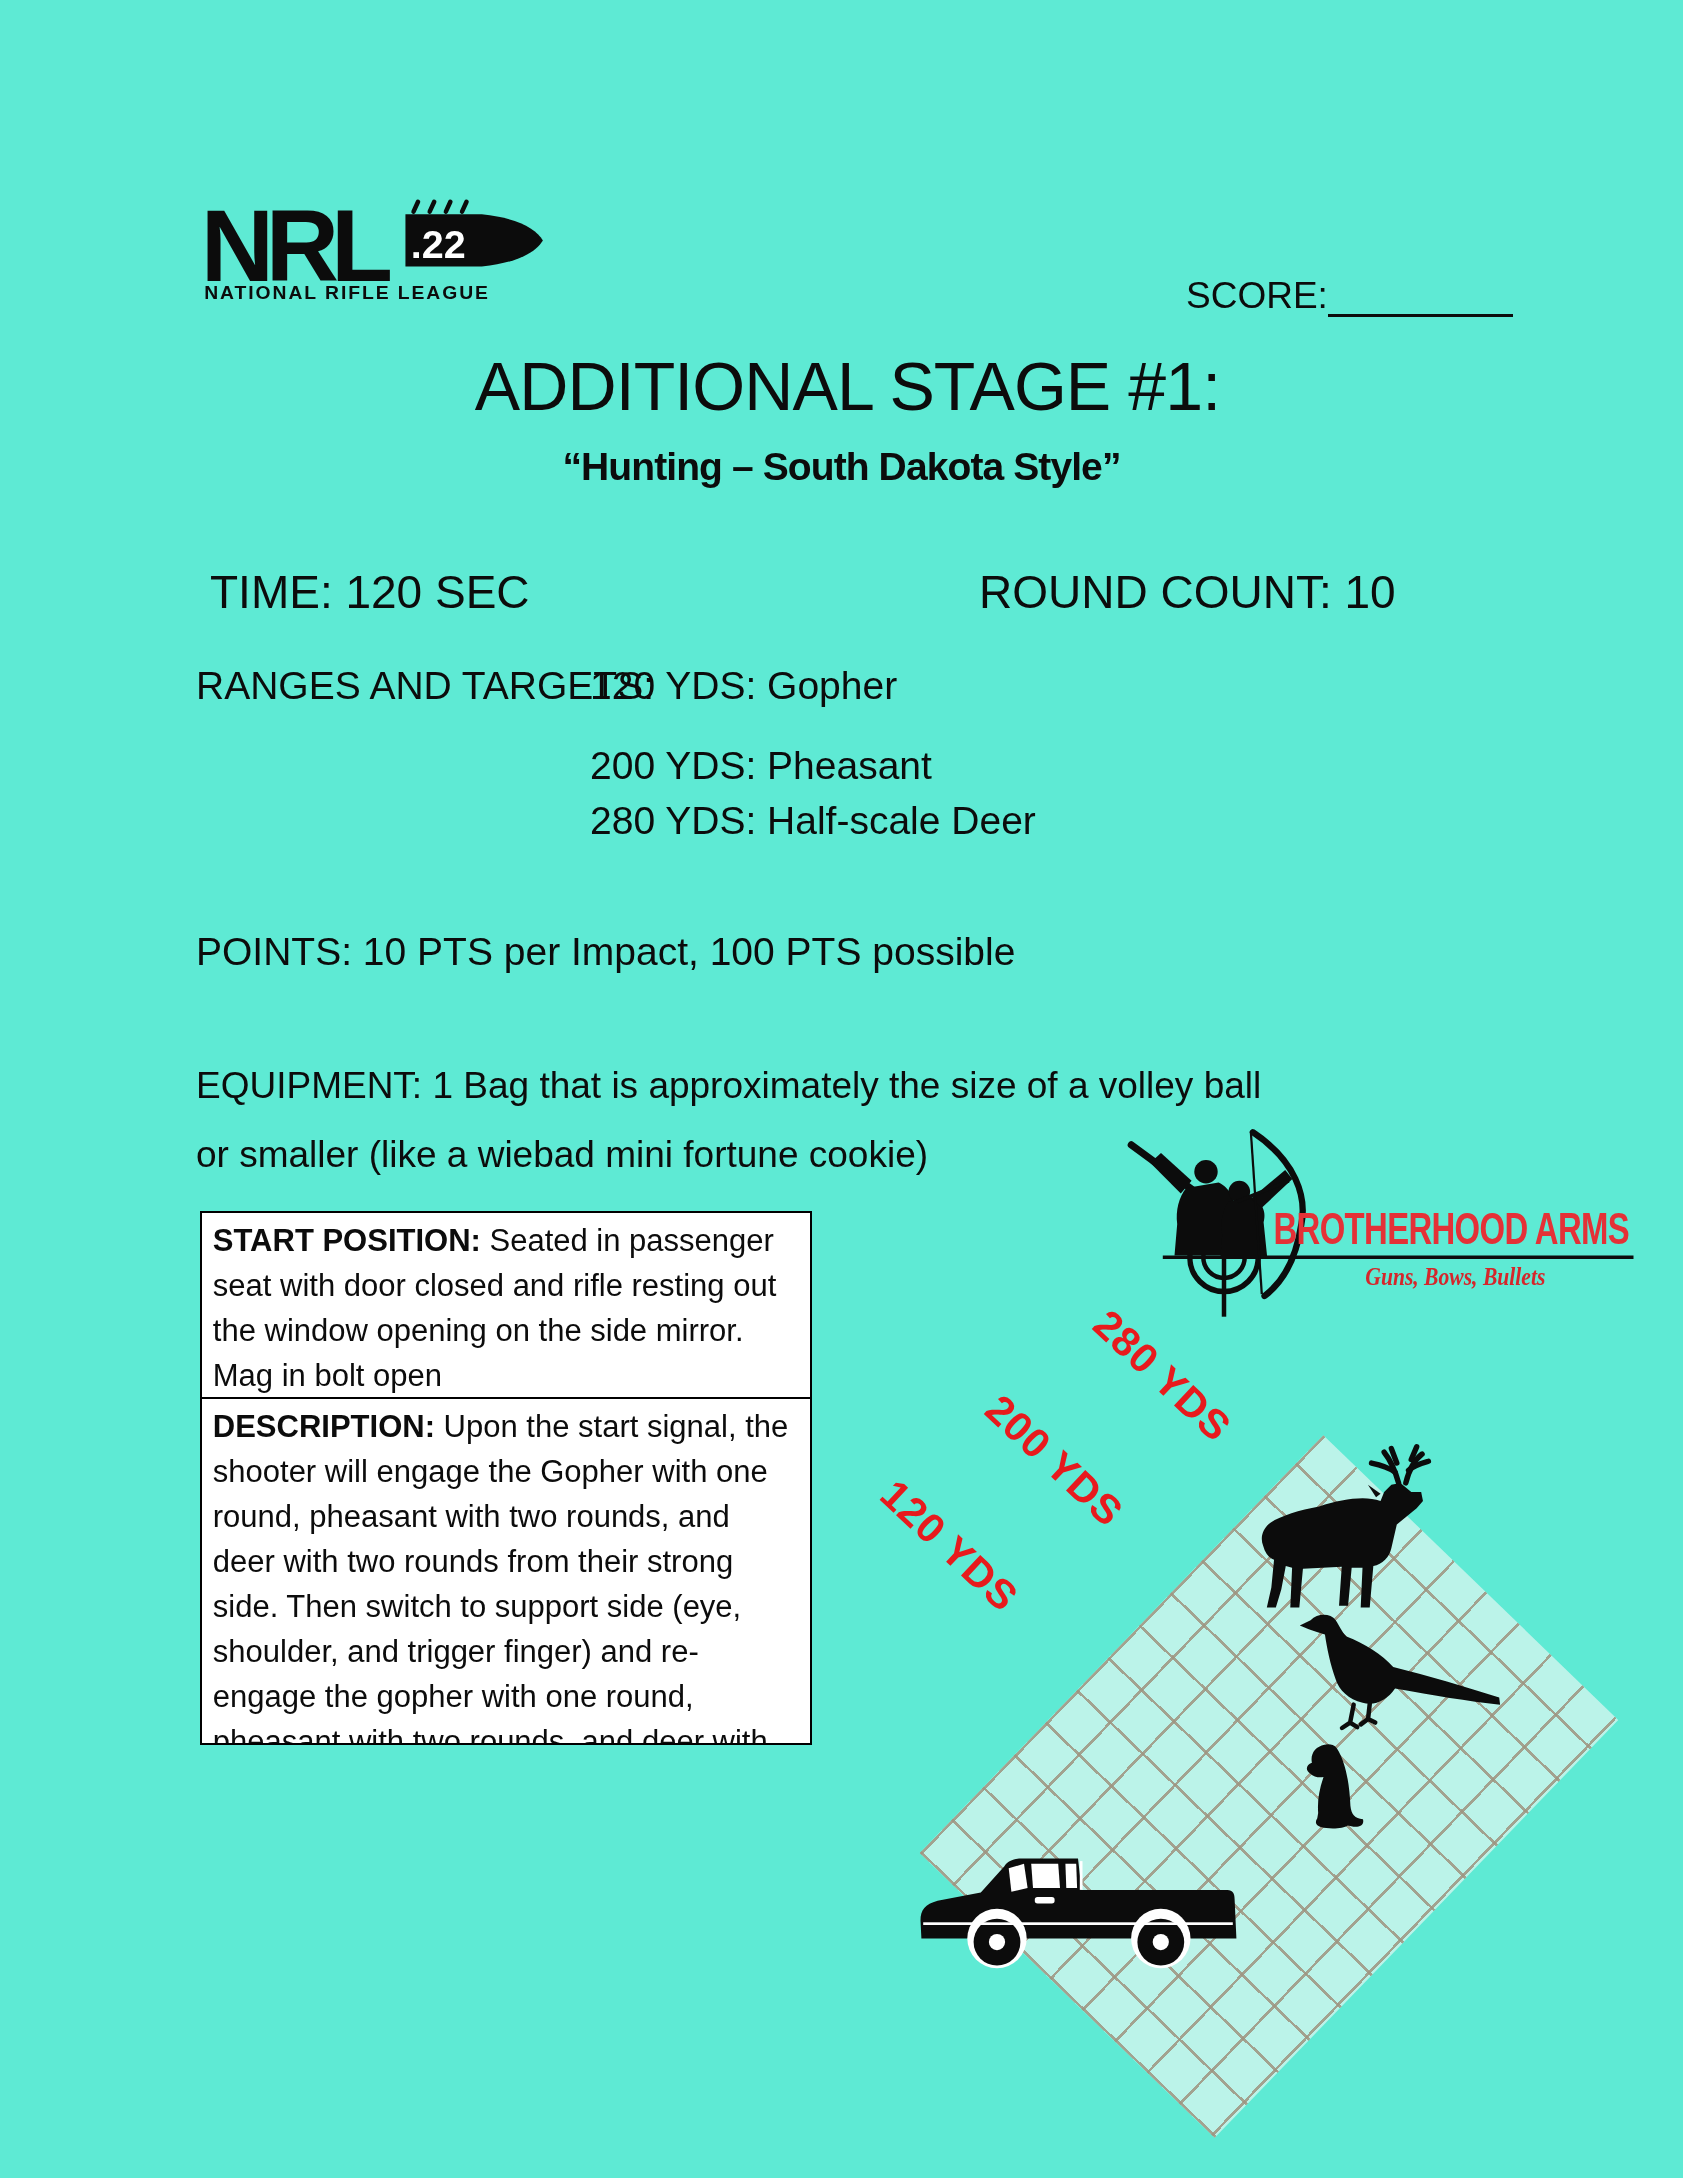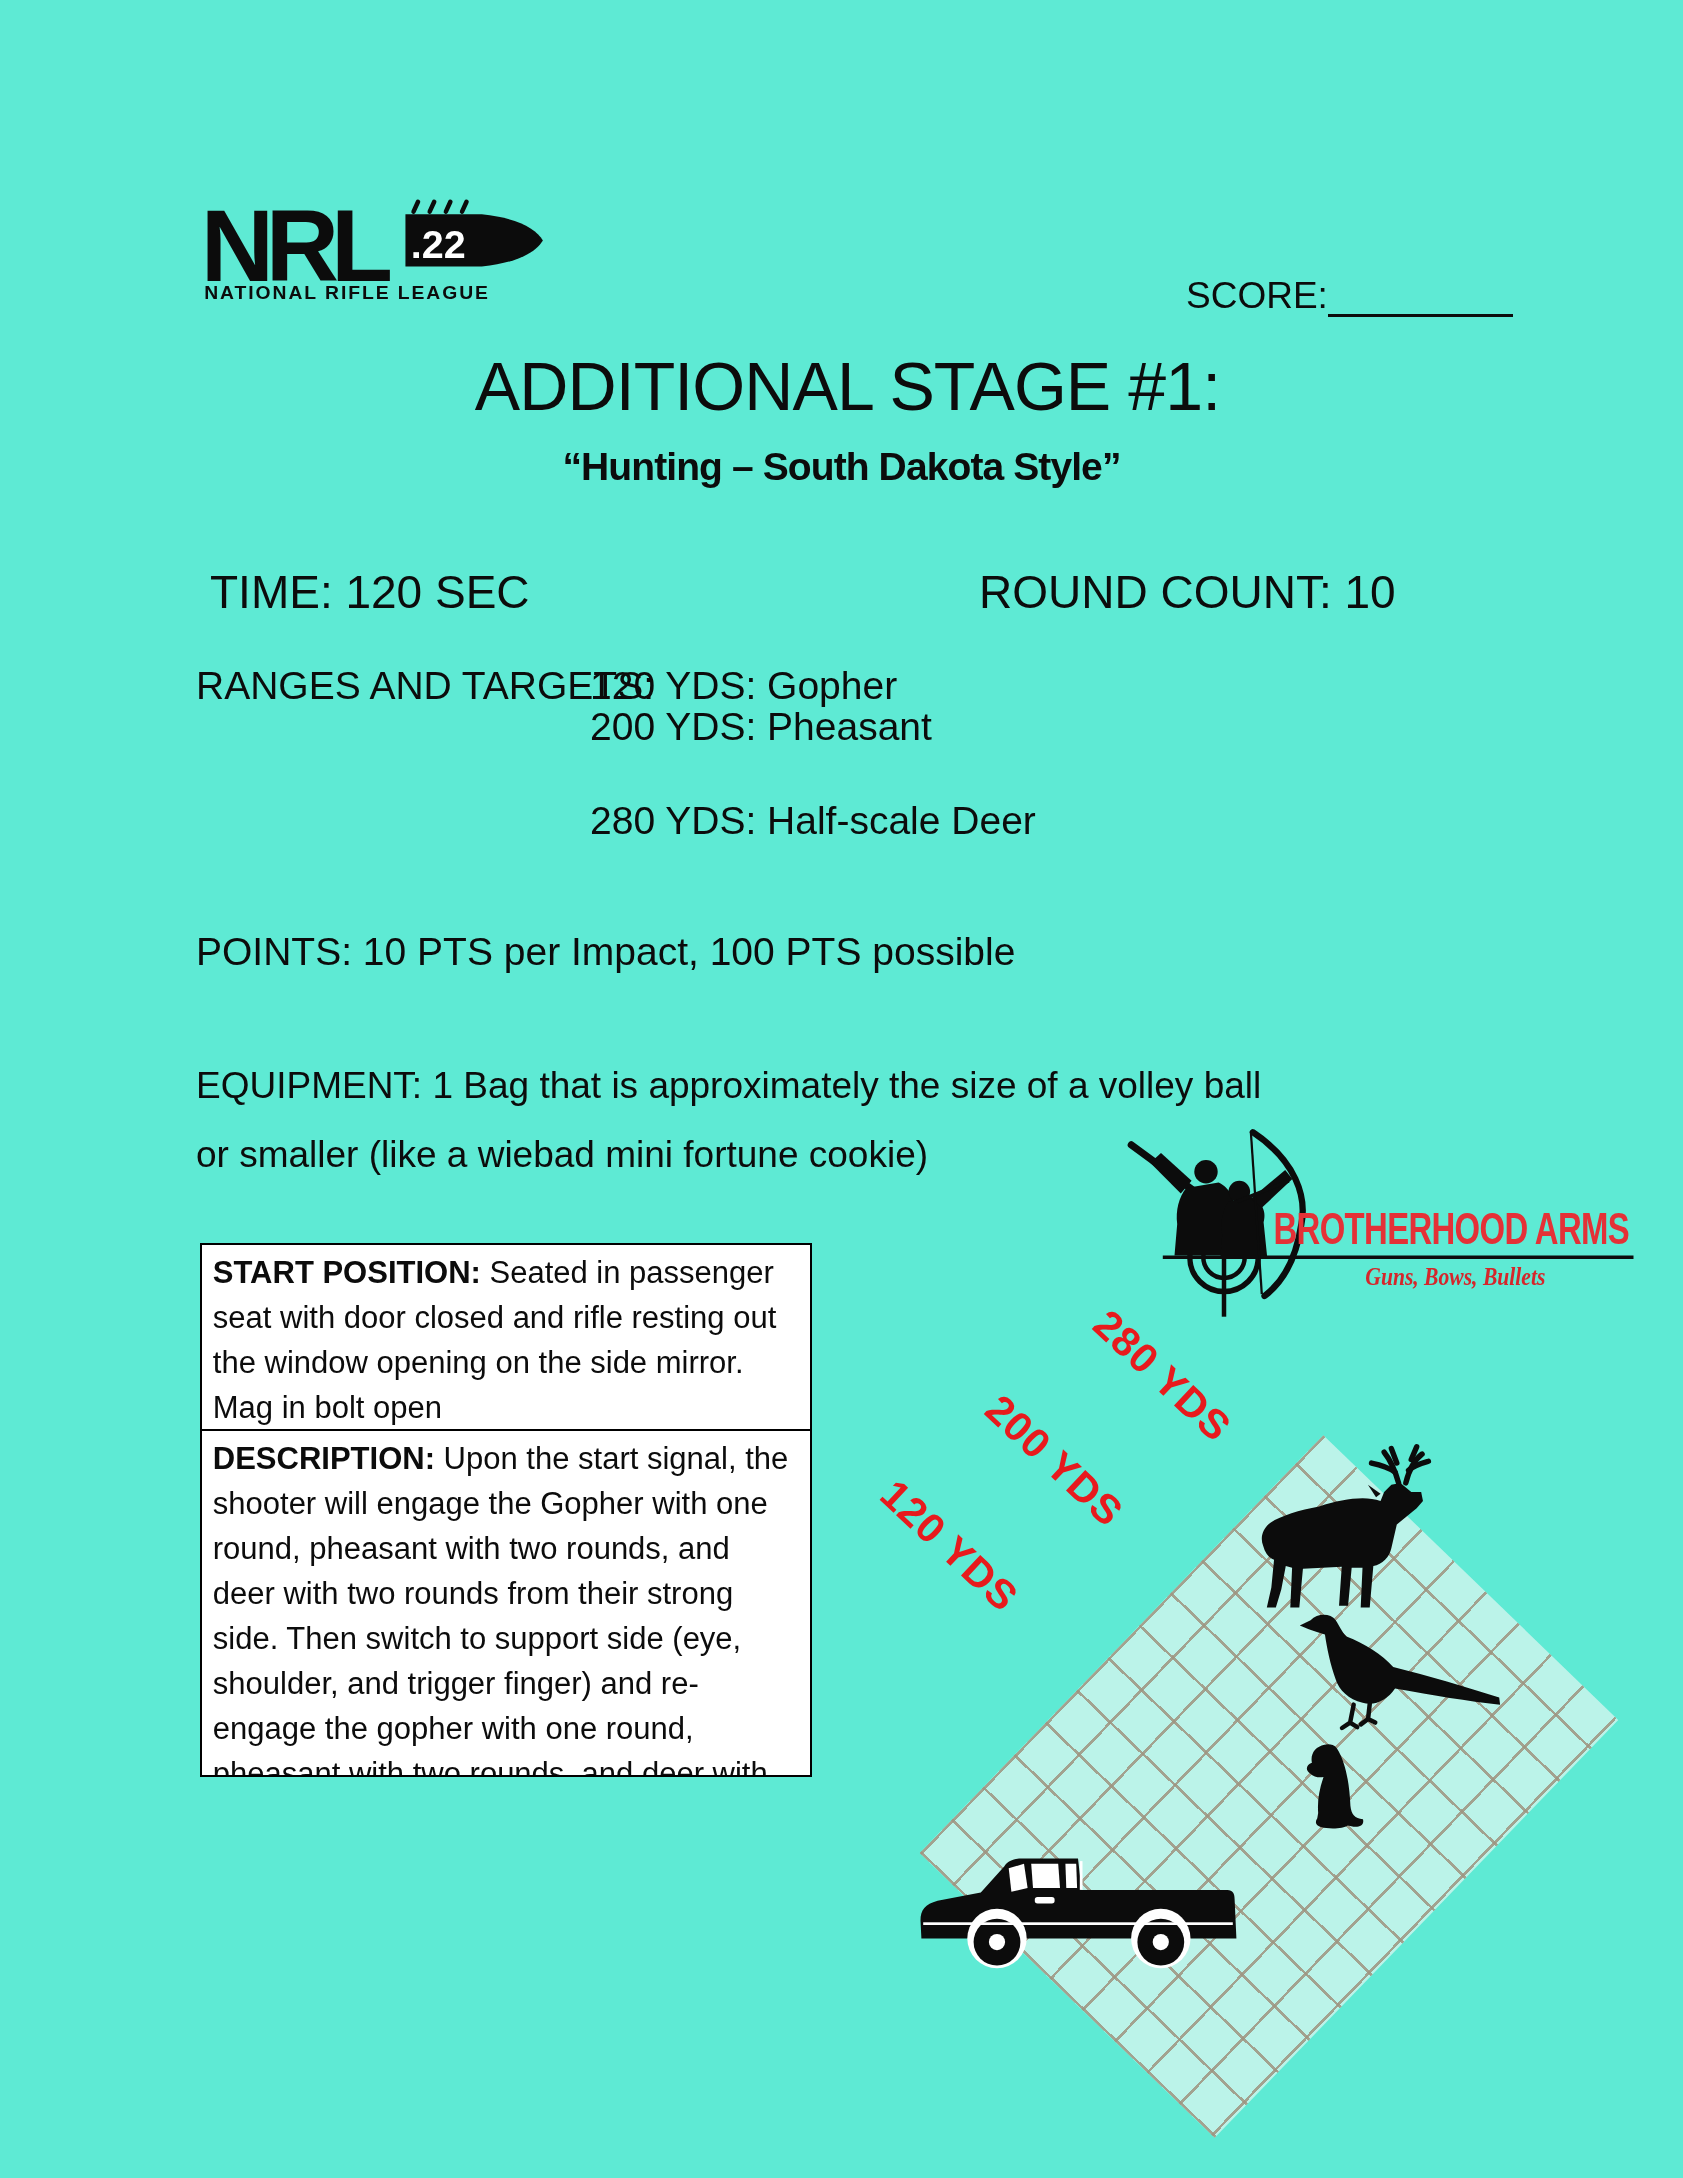--- a/index.html
+++ b/index.html
@@ -10,28 +10,28 @@
   .nrl-logo{left:203px;top:200px;width:351px;height:106px;}
   .score-line{left:1186px;top:275px;font-size:37px;letter-spacing:0;white-space:nowrap;}
   .score-blank{display:inline-block;width:185px;border-bottom:3.6px solid #0c0c0c;height:36px;vertical-align:bottom;}
   
   .stage-title{left:12px;right:0;top:347px;text-align:center;font-size:68px;font-weight:400;letter-spacing:-0.9px;}
   .stage-subtitle{left:0;right:0;top:445px;text-align:center;font-size:39px;font-weight:700;letter-spacing:-0.9px;}
   .stat-time{left:210px;top:565px;font-size:46px;font-weight:400;}
   .stat-rounds{left:979px;top:565px;font-size:46px;font-weight:400;}
   .ranges-label{left:196px;top:664px;font-size:39px;}
   .range-item-0{left:590px;top:664px;font-size:39px;}
-  .range-item-1{left:590px;top:705px;font-size:39px;}
+  .range-item-1{left:590px;top:744px;font-size:39px;}
   .range-item-2{left:590px;top:799px;font-size:39px;}
   .points-line{left:196px;top:930px;font-size:39px;}
   .equip-line1{left:196px;top:1065px;font-size:37px;}
   .equip-line2{left:196px;top:1134px;font-size:37px;}
   
   .info-box{left:200px;width:612px;border:2.7px solid #000;box-sizing:border-box;
-            font-size:31px;line-height:45px;padding:4.5px 10.8px 5.4px 10.8px;background:#fff;overflow:hidden;margin-top:32px;}
+            font-size:31px;line-height:45px;padding:4.5px 10.8px 5.4px 10.8px;background:#fff;overflow:hidden;}
   .start-box{top:1211px;height:189px;}
   .desc-box{top:1397px;height:348px;}
   .info-box b{font-weight:700;}
   
   .range-grid{left:1064px;top:1496px;width:410px;height:581px;transform:rotate(44deg);
       background-image:
         repeating-linear-gradient(0deg, rgba(158,148,128,.85) 0 2.7px, transparent 2.7px 45px),
         repeating-linear-gradient(90deg, rgba(158,148,128,.85) 0 2.7px, transparent 2.7px 45px);
       background-color:rgba(250,249,246,.6);}
   .yds-label{font-size:41px;font-weight:700;white-space:nowrap;transform:rotate(43deg);

